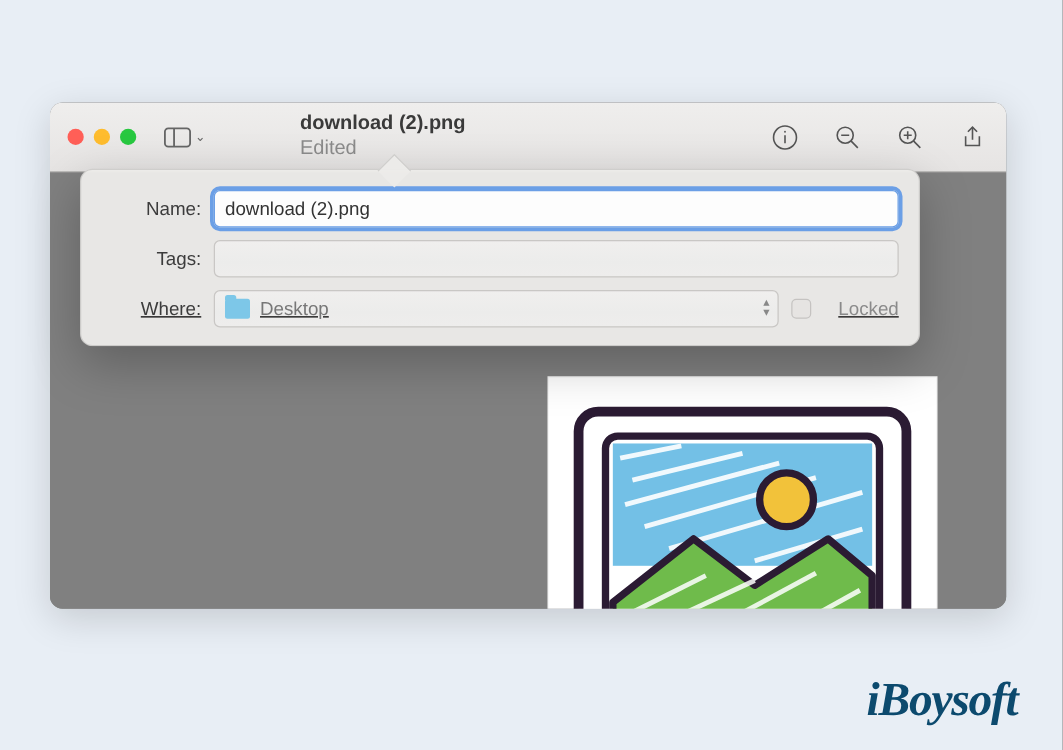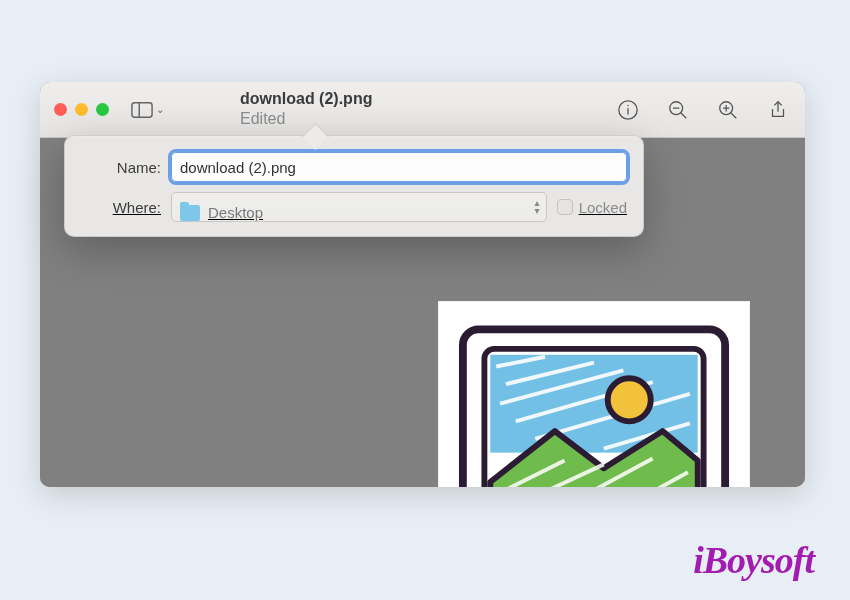--- a/index.html
+++ b/index.html
@@ -67,21 +67,21 @@
       padding: 18px;
       border: 1px solid rgba(0,0,0,0.05);
     }
     .sketch {
       width: 100%; height: 100%;
     }
     
     .popover {
       position: absolute;
       left: 64px; top: 135px;
-      width: 580px;
+      width: 672px;
       background: rgba(236,235,233,0.96);
       border: 1px solid rgba(0,0,0,0.12);
       border-radius: 10px;
       box-shadow: 0 14px 40px rgba(0,0,0,0.25);
       padding: 16px 16px 14px 16px;
     }
     .popover::before {
       content: "";
       position: absolute;
       top: -9px; left: 241px;
@@ -103,57 +103,57 @@
       font-size: 15px;
       padding: 0 8px;
       color: #333;
     }
     .field.focus {
       outline: 3px solid #6b9fe6;
       border-color: #6b9fe6;
       background: #fdfdfd;
     }
     .field.select {
-      display: flex; align-items: flex-end; gap: 8px;
+      display: flex; align-items: center; gap: 8px;
       color: #777; cursor: pointer;
       position: relative;
     }
     .folder-icon {
       width: 20px; height: 16px;
       background: #7dc7e8;
       border-radius: 2px;
       position: relative;
     }
     .folder-icon::before {
       content:"";
       position:absolute; left:0; top:-3px; width:9px; height:4px;
       background:#7dc7e8; border-radius:2px 2px 0 0;
     }
     .select-handle {
       position: absolute; right: 6px; top: 50%; transform: translateY(-50%);
       font-size: 10px; line-height: 8px; color: #888; text-align:center;
     }
-    .locked-group { display:flex; align-items:center; margin-left: 10px; }
+    .locked-group { display:flex; align-items:center; margin-left: 10px; gap: 16px; }
     .checkbox {
       width: 16px; height: 16px;
       background: #e6e4e2;
       border: 1px solid #c5c3c1;
       border-radius: 4px;
       margin-right: 6px;
       cursor: pointer;
     }
     .locked-label { font-size: 15px; color: #8a8a8a; }
     .watermark {
       position: absolute;
       right: 36px; bottom: 18px;
       font-family: "Brush Script MT", cursive, -apple-system;
       font-size: 38px;
       font-style: italic;
       font-weight: 700;
-      color: #a21caf;
+      color: #0c4a6e;
       letter-spacing: -1px;
     }
   </style>
 </head>
 <body>
 
 <div class="window">
   <div class="titlebar">
     <div class="traffic-lights">
       <div class="tl red"></div>
@@ -229,20 +229,24 @@
     </div>
   </div>
 </div>
 
 <div class="popover">
   <div class="form-row">
     <div class="label">Name:</div>
     <input class="field focus" value="download (2).png" style="">
   </div>
   <div class="form-row">
+    <div class="label">Tags:</div>
+    <input class="field" value="" style="">
+  </div>
+  <div class="form-row">
     <div class="label">Where:</div>
     <div class="field select">
       <span class="folder-icon"></span>
       <span>Desktop</span>
       <span class="select-handle">▴<br>▾</span>
     </div>
     <div class="locked-group">
       <div class="checkbox"></div>
       <span class="locked-label">Locked</span>
     </div>

